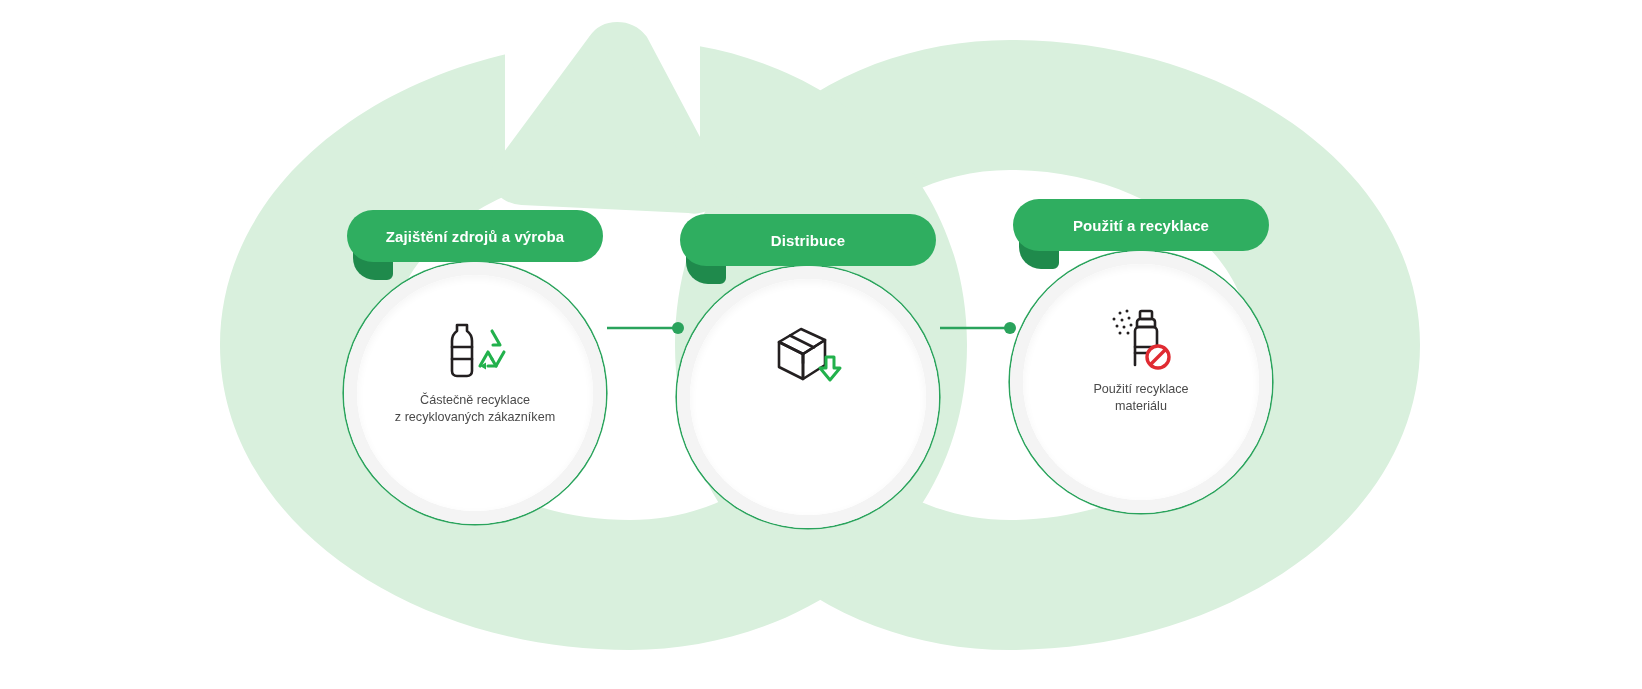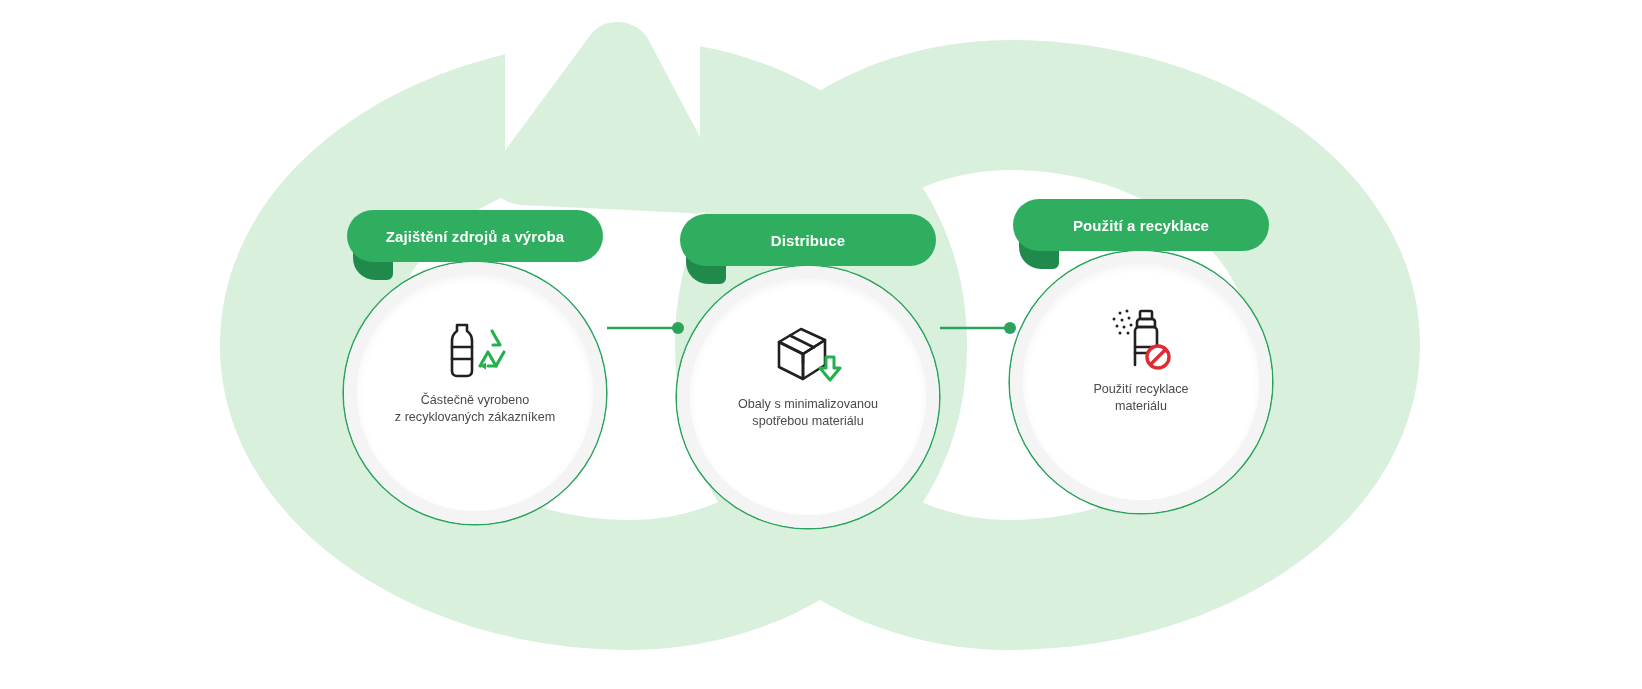--- a/index.html
+++ b/index.html
@@ -162,21 +162,21 @@
           <path d="M 56 12 L 64 26 L 57 26"></path>
           <path d="M 68 33 L 60 47 L 56 40"></path>
           <path d="M 44 47 L 52 33 L 56 40"></path>
           <path d="M 60 47 L 52 47"></path>
         </g>
         <polygon points="44,47 50,43.5 50,50.5" fill="#22b14c"></polygon>
       </svg>
     </div>
 
     <div class="desc">
-      <span class="l">Částečně vyrobeno</span>
+      <span class="l">Částečně recyklace</span>
       <span class="l">z recyklovaných zákazníkem</span>
     </div>
   </div>
 
   <div class="card" style="left:677px;top:266px;">
     <div class="ring"></div>
     <div class="innerwhite"></div>
 
     <div class="ribbon" style="left:3px;width:256px;">
       <div class="tail"></div>
@@ -192,24 +192,20 @@
           <path d="M 54 17 L 54 42 L 32 56 L 32 31 Z"></path>
           <path d="M 19 12.5 L 43 24.5"></path>
           <path d="M 32 31 L 32 40"></path>
         </g>
         <g>
           <path d="M 55 34 L 63 34 L 63 45 L 69 45 L 59 57 L 49 45 L 55 45 Z" fill="#ffffff" stroke="#22b14c" stroke-width="3" stroke-linejoin="round"></path>
         </g>
       </svg>
     </div>
 
-    <div class="desc">
-      <span class="l">Obaly s minimalizovanou</span>
-      <span class="l">spotřebou materiálu</span>
-    </div>
   </div>
 
   <div class="card" style="left:1010px;top:251px;">
     <div class="ring"></div>
     <div class="innerwhite"></div>
 
     <div class="ribbon" style="left:3px;width:256px;">
       <div class="tail"></div>
       <div class="plate"></div>
       <span class="rlabel">Použití a recyklace</span>

